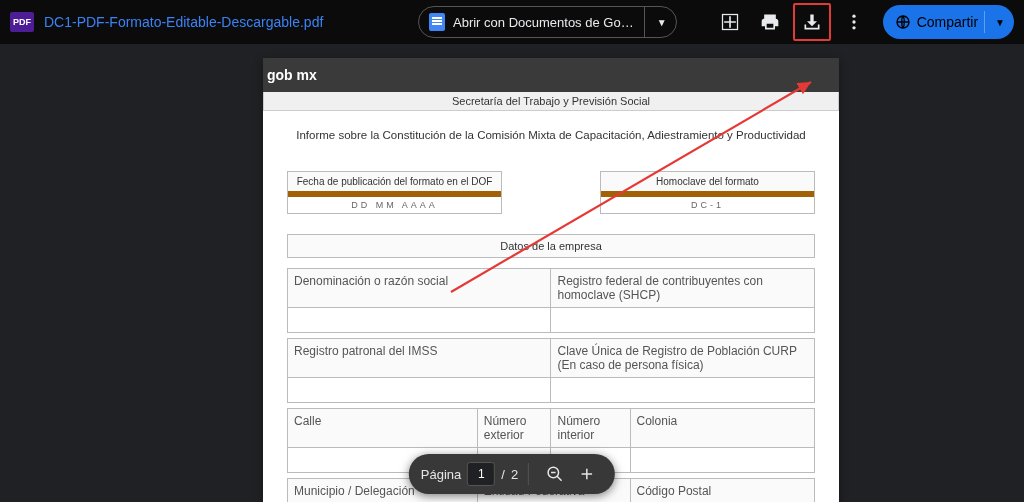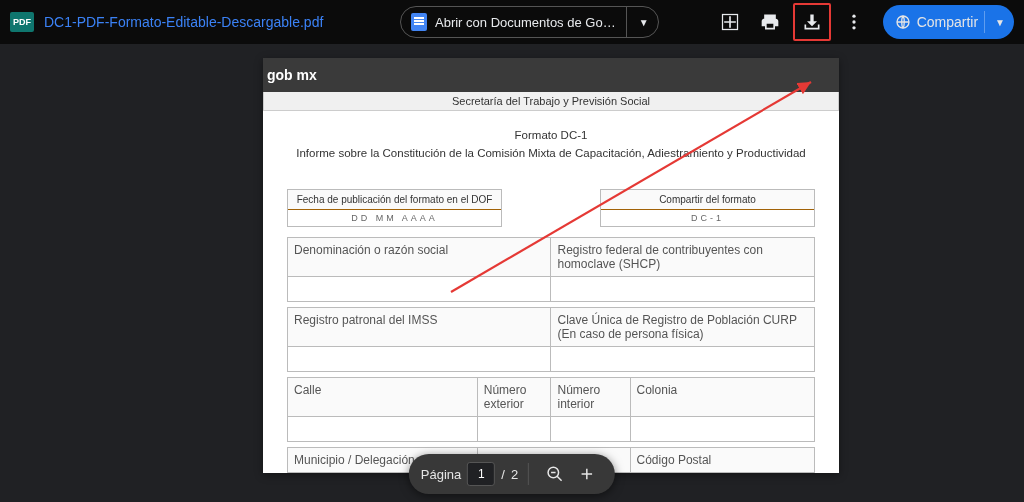--- a/index.html
+++ b/index.html
@@ -1,42 +1,42 @@
 <!DOCTYPE html>
 <html><head>
 <meta charset="utf-8">
 <style>
   * { box-sizing: border-box; }
   html, body { margin:0; padding:0; width:1024px; height:502px; overflow:hidden; font-family: Arial, Helvetica, sans-serif; background:#000;}
   .topbar { position:absolute; top:0; left:0; right:0; height:44px; background:#0b0b0b; display:flex; align-items:center; padding:0 10px; color:#e6e6e6; }
-  .pdf-badge { width:24px; height:20px; background:#0f766e; color:#fff; font-size:9px; font-weight:bold; display:flex; align-items:center; justify-content:center; border-radius:2px; margin-right:10px;}
+  .pdf-badge { width:24px; height:20px; background:#4c1d95; color:#fff; font-size:9px; font-weight:bold; display:flex; align-items:center; justify-content:center; border-radius:2px; margin-right:10px;}
   .file-title { font-size:14px; color:#3b82f6; flex-shrink:0; }
-  .center-group { display:flex; align-items:flex-start; position:absolute; left:400px; }
+  .center-group { display:flex; align-items:flex-start; position:absolute; left:418px; }
   .open-with { display:flex; align-items:center; border:1px solid #555; border-radius:20px; height:32px; padding:0 5px 0 10px; font-size:13px; color:#e8eaed; cursor:pointer;}
   .open-with .docs-icon { width:16px; height:18px; background:#4285f4; border-radius:2px; margin-right:8px; position:relative;}
   .open-with .docs-icon::before { content:""; position:absolute; left:3px; right:3px; top:4px; height:2px; background:#fff; box-shadow:0 3px 0 #fff, 0 6px 0 #fff;}
   .open-with .caret-sep { width:1px; align-self:stretch; background:#555; margin:0 8px 0 10px;}
   .open-with .caret { font-size:10px; padding:0 4px;}
   .right-group { position:absolute; right:10px; display:flex; align-items:center; gap:6px;}
   .icon-btn { width:34px; height:34px; display:flex; align-items:center; justify-content:center; color:#e8eaed; cursor:pointer; border-radius:50%;}
   .icon-btn svg { width:20px; height:20px; }
   .download-highlight { border:2px solid #e53935; width:38px; height:38px; border-radius:2px;}
-  .share-btn { display:flex; align-items:center; background:#1a73e8; color:#e5e5e5; height:34px; border-radius:17px; padding:0 5px 0 12px; font-size:14px; cursor:pointer; margin-left:6px;}
+  .share-btn { display:flex; align-items:center; background:#1a73e8; color:#000000; height:34px; border-radius:17px; padding:0 5px 0 12px; font-size:14px; cursor:pointer; margin-left:6px;}
   .share-btn svg { width:16px; height:16px; margin-right:6px;}
   .share-btn .sep { width:1px; align-self:stretch; background:rgba(255,255,255,0.3); margin:6px 6px;}
   .share-btn .caret { font-size:10px; padding:0 4px;}
   .viewer { position:absolute; top:44px; left:0; right:0; bottom:0; background:#202124; overflow:hidden;}
   .page { position:absolute; left:263px; top:14px; width:576px; background:#fff; color:#333; font-size:11px; box-shadow:0 2px 8px rgba(0,0,0,0.4);}
   .gob-header { background:#3a3a3a; color:#fff; padding:9px 4px; font-size:14px; font-weight:bold;}
   .secretaria { background:#f0f0f0; text-align:center; padding:3px; border:1px solid #ccc; border-top:none; font-size:11px;}
   .doc-title { text-align:center; padding:18px 12px 10px; font-size:11.5px;}
   .doc-title .fmt { display:block; margin-bottom:6px;}
   .two-box-row { display:flex; justify-content:space-between; padding:0 24px; margin-top:20px;}
   .small-box { width:215px; border:1px solid #bbb; text-align:center; font-size:10px;}
-  .small-box .hdr { border-bottom:1px solid #a16207; padding:4px; background:#fafafa;}
+  .small-box .hdr { border-bottom:6px solid #a16207; padding:4px; background:#fafafa;}
   .small-box .val { padding:3px; font-size:9px; color:#666; letter-spacing:3px;}
   .section-title { margin:20px 24px 0; border:1px solid #bbb; text-align:center; padding:5px; background:#fafafa; font-size:11px;}
   .form-table { margin:10px 24px 0; border-collapse:collapse; width:calc(100% - 48px); font-size:12px;}
   .form-table td { border:1px solid #bbb; padding:5px 6px; vertical-align:top; color:#555;}
   .form-table .lbl { background:#fafafa;}
   .form-table .gap td { border:none; height:6px; padding:0;}
   
   .page-footer { position:absolute; left:50%; bottom:8px; transform:translateX(-50%); background:#383838; border-radius:22px; height:40px; display:flex; align-items:center; padding:0 12px; color:#e6e6e6; font-size:13px; box-shadow:0 2px 10px rgba(0,0,0,0.5);}
   .page-footer .page-input { width:28px; height:24px; background:#202124; color:#fff; border:1px solid #555; text-align:center; margin:0 6px; font-size:12px; border-radius:3px;}
   .page-footer .zoom-btn { width:28px; height:28px; display:flex; align-items:center; justify-content:center; cursor:pointer; margin:0 2px;}
@@ -95,33 +95,33 @@
       <span class="caret">▼</span>
     </div>
   </div>
 </div>
 
 <div class="viewer">
   <div class="page">
     <div class="gob-header">gob mx</div>
     <div class="secretaria">Secretaría del Trabajo y Previsión Social</div>
     <div class="doc-title">
-      <span class="fmt">Formato DC-1</span>
       <span>Informe sobre la Constitución de la Comisión Mixta de Capacitación, Adiestramiento y Productividad</span>
     </div>
     <div class="two-box-row">
       <div class="small-box">
         <div class="hdr">Fecha de publicación del formato en el DOF</div>
         <div class="val">DD     MM     AAAA</div>
       </div>
       <div class="small-box">
-        <div class="hdr">Compartir del formato</div>
+        <div class="hdr">Homoclave del formato</div>
         <div class="val">DC-1</div>
       </div>
     </div>
+    <div class="section-title">Datos de la empresa</div>
     <table class="form-table">
       <tbody>
           <tr>
         <td class="lbl" colspan="2">Denominación o razón social</td>
         <td class="lbl" colspan="2">Registro federal de contribuyentes con homoclave (SHCP)</td>
       </tr>
       <tr>
             <td colspan="2">&nbsp;</td>
             <td colspan="2">&nbsp;</td>
           </tr>

